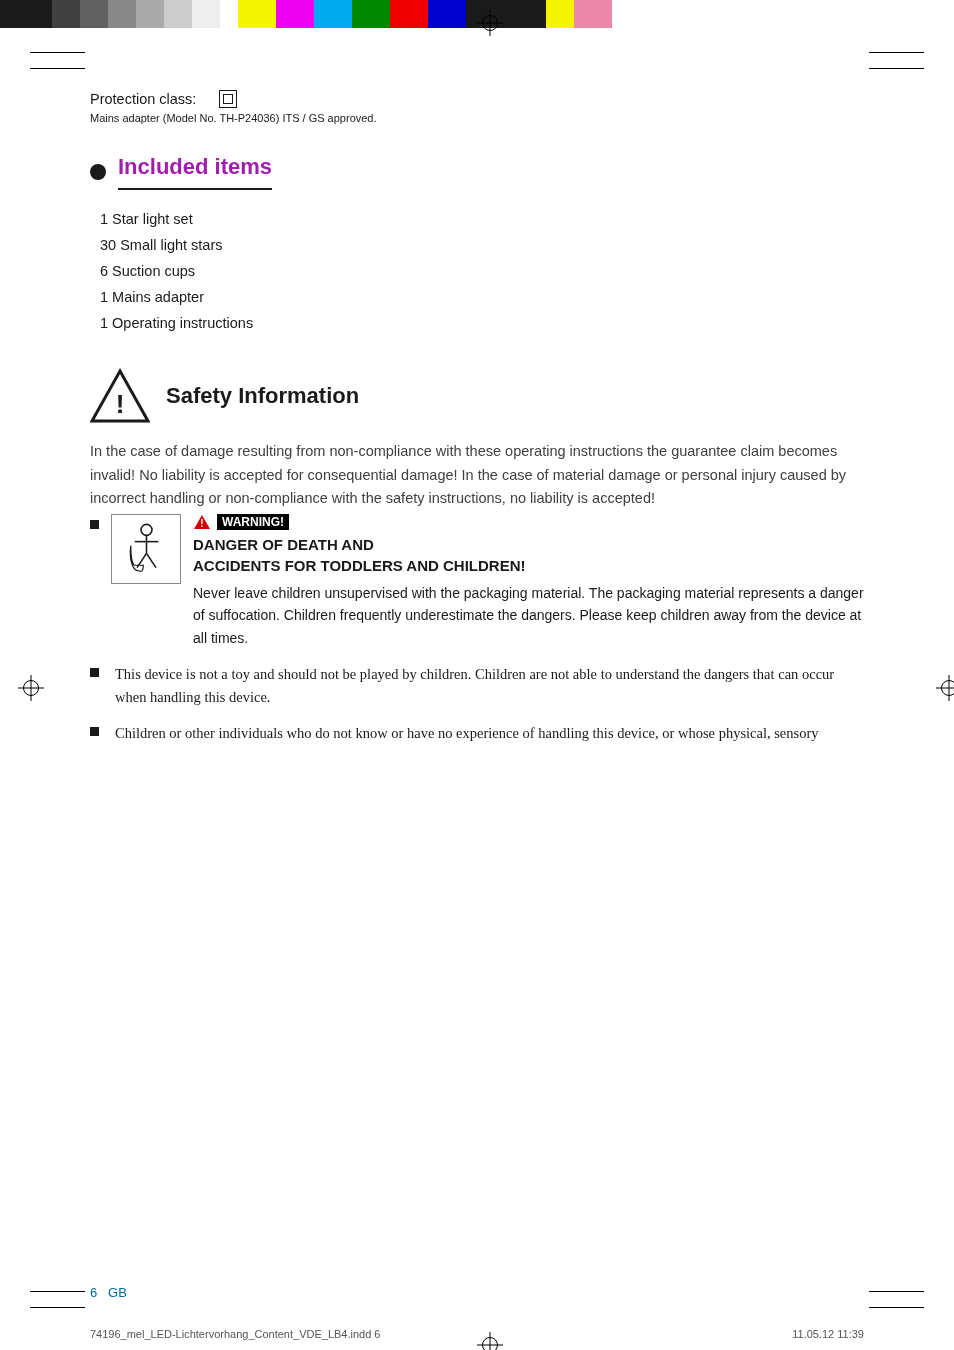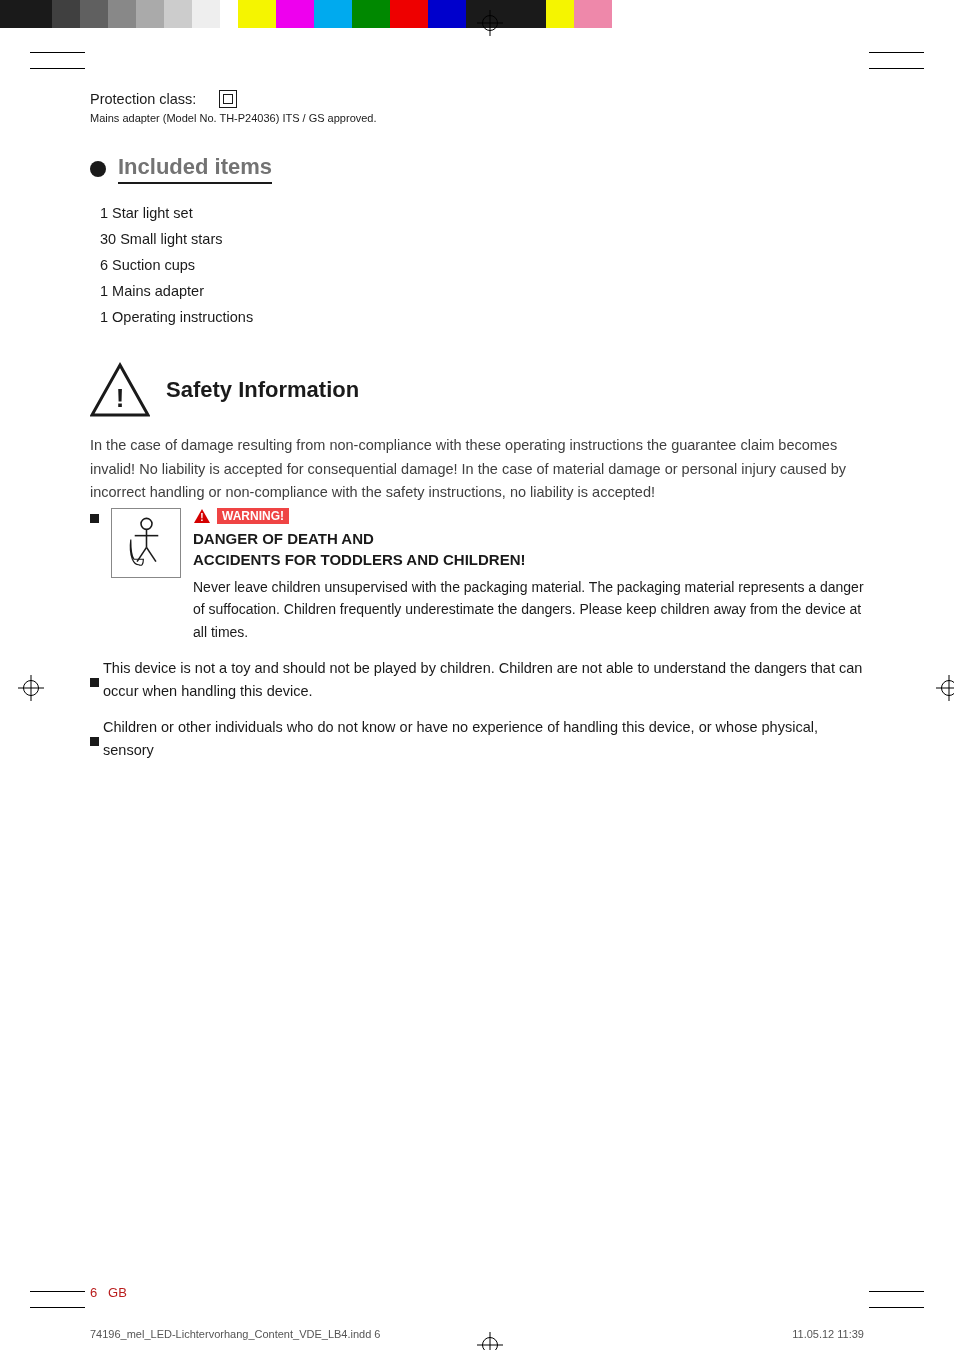--- a/index.html
+++ b/index.html
@@ -156,23 +156,23 @@
       width: 16px;
       height: 16px;
       border-radius: 50%;
       background: #1a1a1a;
       flex-shrink: 0;
     }
 
     .section-title {
       font-size: 22px;
       font-weight: bold;
-      color: #737373;
+      color: #a21caf;
       border-bottom: 2px solid #1a1a1a;
-      padding-bottom: 2px;
+      padding-bottom: 8px;
     }
 
     .items-list {
       margin-top: 16px;
       margin-left: 10px;
       line-height: 1.8;
       font-size: 14.5px;
     }
 
     
@@ -239,21 +239,21 @@
 
     .warning-title-line {
       display: flex;
       align-items: center;
       gap: 6px;
       margin-bottom: 4px;
       flex-wrap: wrap;
     }
 
     .warning-badge {
-      background: #ef4444;
+      background: #000000;
       color: #fff;
       font-size: 12px;
       font-weight: bold;
       padding: 1px 5px;
       display: flex;
       align-items: center;
       gap: 3px;
     }
 
     .warning-heading {
@@ -266,23 +266,24 @@
     .warning-text {
       font-size: 14px;
       line-height: 1.6;
       color: #1a1a1a;
       margin-left: 0;
     }
 
     
     .bullet-list-item {
       display: flex;
-      gap: 4px;
+      gap: 16px;
       margin-bottom: 12px;
-      align-items: center;
+      align-items: flex-start;
+      font-family: Liberation Serif, serif;
     }
 
     .sq-bullet {
       width: 9px;
       height: 9px;
       background: #1a1a1a;
       flex-shrink: 0;
       margin-top: 5px;
     }
 
@@ -295,21 +296,21 @@
     
     .footer {
       position: absolute;
       bottom: 50px;
       left: 90px;
       right: 90px;
       display: flex;
       justify-content: space-between;
       align-items: center;
       font-size: 13px;
-      color: #b91c1c;
+      color: #0369a1;
     }
 
     
     .crosshair {
       position: absolute;
       width: 26px;
       height: 26px;
     }
     .crosshair::before {
       content: '';

